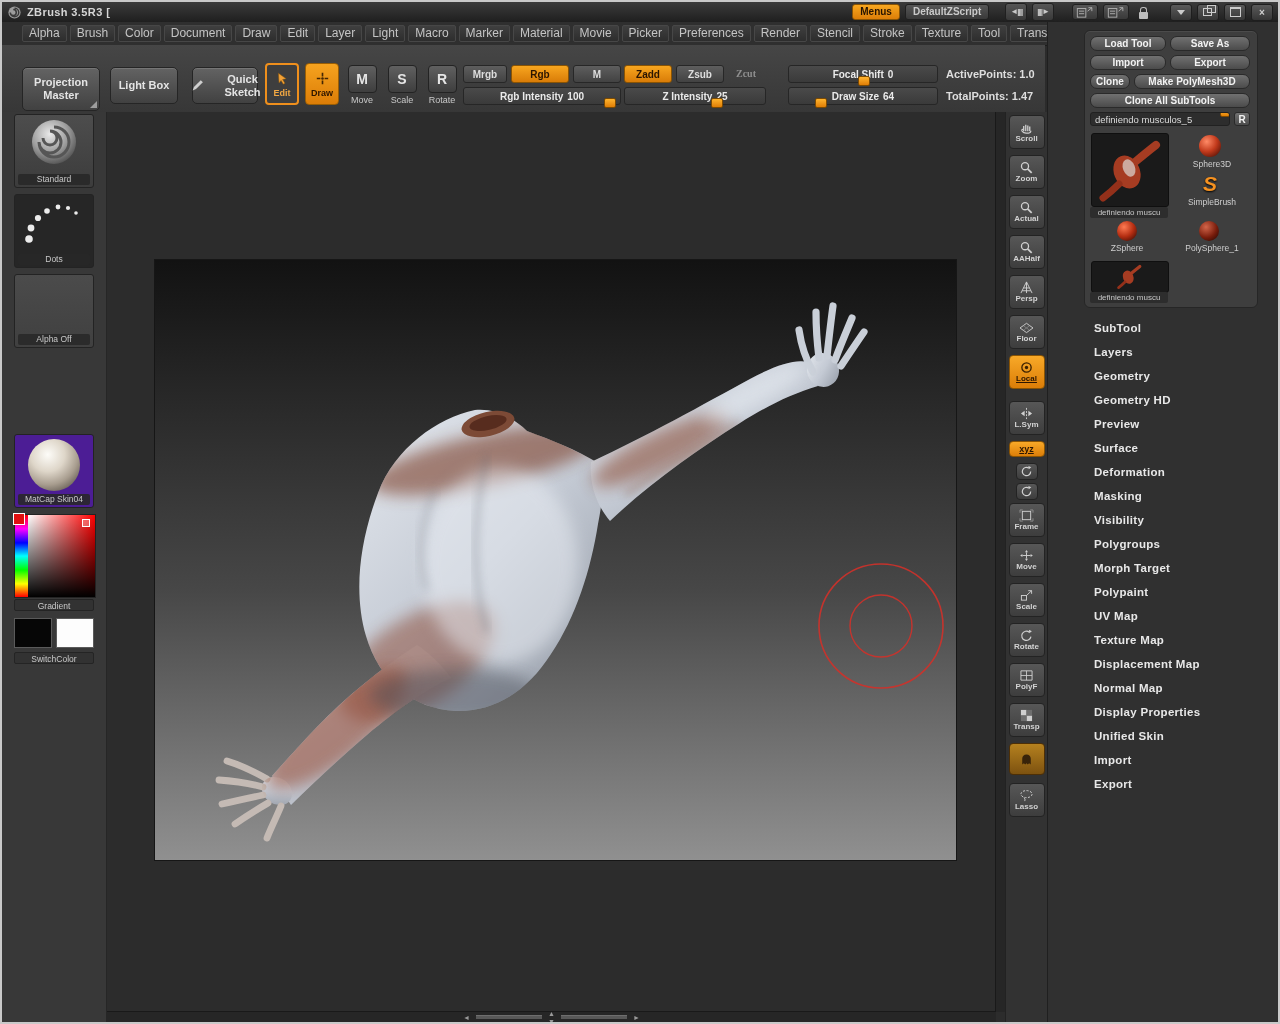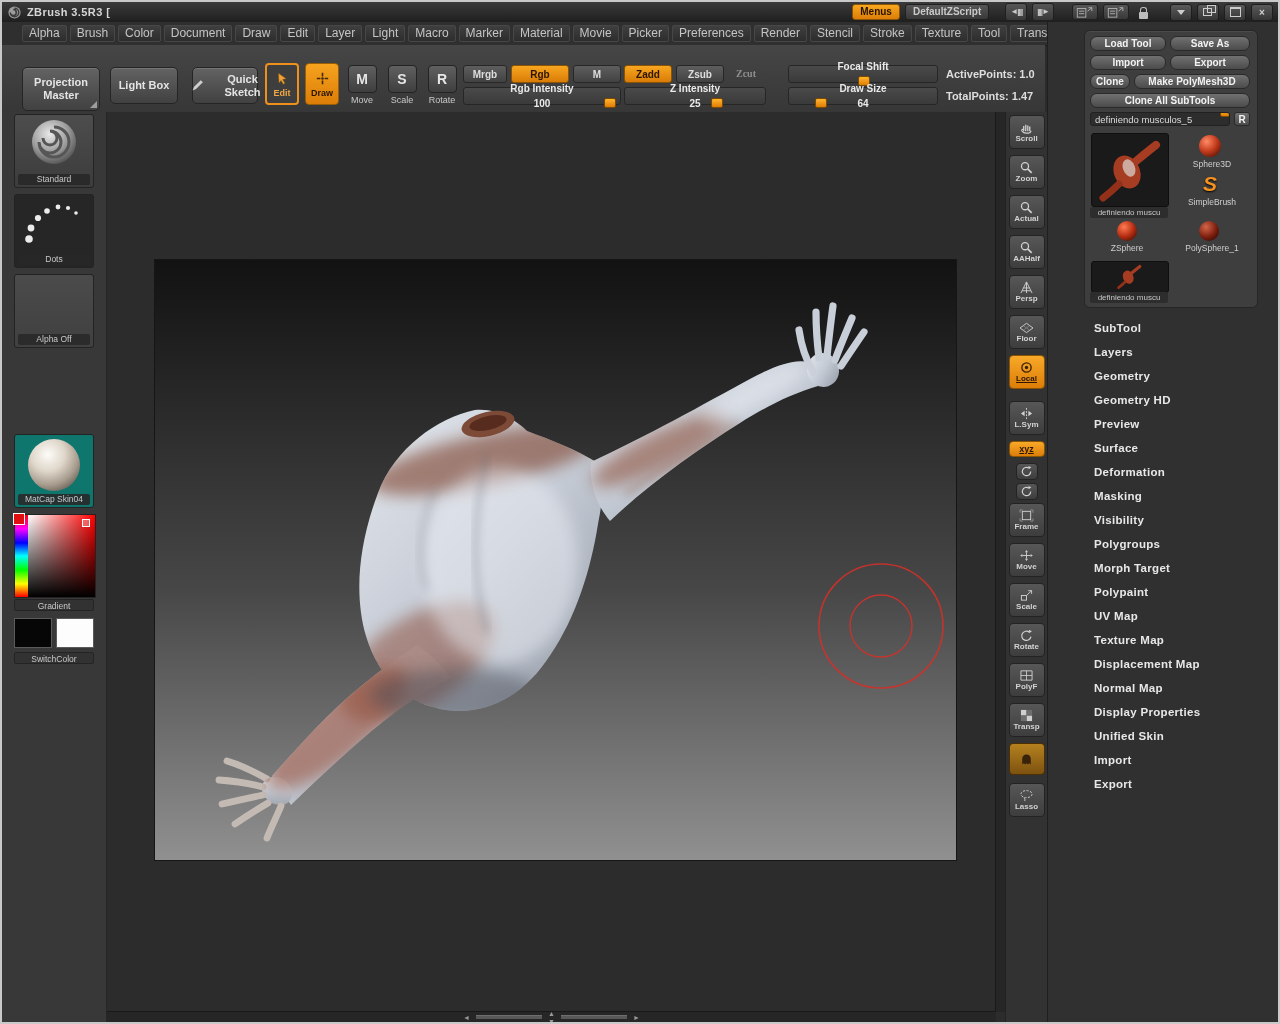--- a/index.html
+++ b/index.html
@@ -40,21 +40,21 @@
            align-items:center;justify-content:center;gap:2px;font-size:9px;font-weight:bold;box-sizing:border-box;}
   .msrwrap{position:absolute;top:20px;width:40px;display:flex;flex-direction:column;align-items:center;gap:2px;}
   .msr{width:27px;height:26px;background:linear-gradient(#606060,#3e3e3e);border:1px solid #232323;border-radius:4px;
        color:#e6e6e6;display:flex;align-items:center;justify-content:center;font-weight:bold;font-size:14px;}
   .msr-label{font-size:9px;color:#c9c9c9;}
   .chipbtn{position:absolute;top:20px;height:16px;background:linear-gradient(#5e5e5e,#424242);border:1px solid #272727;
            border-radius:3px;color:#dedede;font-size:10px;font-weight:bold;display:flex;align-items:center;justify-content:center;}
   .chipbtn.orange{background:linear-gradient(#f8a61f,#d97c07);color:#2b1500;border-color:#8a5404;}
   .chipbtn.disabled{background:none;border:none;color:#8f8f8f;box-shadow:none;}
   .slider{position:absolute;height:16px;background:linear-gradient(#4a4a4a,#3a3a3a);border:1px solid #262626;border-radius:3px;
-          color:#eaeaea;font-size:10px;font-weight:bold;display:flex;align-items:center;justify-content:center;gap:4px;flex-direction:column;}
+          color:#eaeaea;font-size:10px;font-weight:bold;display:flex;align-items:center;justify-content:center;gap:4px;}
   .sl-handle{position:absolute;bottom:-4px;width:10px;height:8px;background:linear-gradient(#ffb42e,#e07e06);
              border:1px solid #7c4a02;border-radius:2px;}
   .statustext{position:absolute;color:#dedede;font-size:11px;font-weight:bold;text-align:center;}
   
   #left-panel{position:absolute;left:0;top:110px;width:104px;bottom:0;background:#383838;border-right:1px solid #262626;}
   .thumb{position:absolute;left:12px;width:80px;height:74px;background:linear-gradient(#4d4d4d,#3c3c3c);
          border:1px solid #232323;border-radius:3px;overflow:hidden;box-sizing:border-box;}
   .thumb .tl, .wlabel{position:absolute;left:3px;right:3px;bottom:2px;height:11px;background:rgba(40,40,40,.88);
          border-radius:2px;color:#c8c8c8;font-size:8.5px;text-align:center;line-height:11px;white-space:nowrap;overflow:hidden;}
   .chiplabel{position:absolute;left:12px;width:80px;height:12px;background:#323232;border:1px solid #242424;border-radius:2px;
@@ -299,21 +299,21 @@
       </g>
         </svg>
       <span class="tl">Dots</span>
     </div>
 
     <div class="thumb" style="top:162px;background:linear-gradient(#4b4b4b,#404040);">
       <span class="tl">Alpha Off</span>
     </div>
 
 
-    <div class="thumb" style="top:322px;background:#0f766e;">
+    <div class="thumb" style="top:322px;background:#4c1d95;">
       <div class="ball" style="position:absolute;left:13px;top:4px;width:52px;height:52px;
            background:radial-gradient(circle at 38% 30%,#fdfcf8,#ded6c9 35%,#a89d8f 62%,#5f574e 86%,#2d2a26);"></div>
       <span class="tl">MatCap Skin04</span>
     </div>
 
     <div id="gradpick">
       <div id="huebar"></div>
       <div id="svsquare">
           <div id="svmarker"></div>
         </div>

